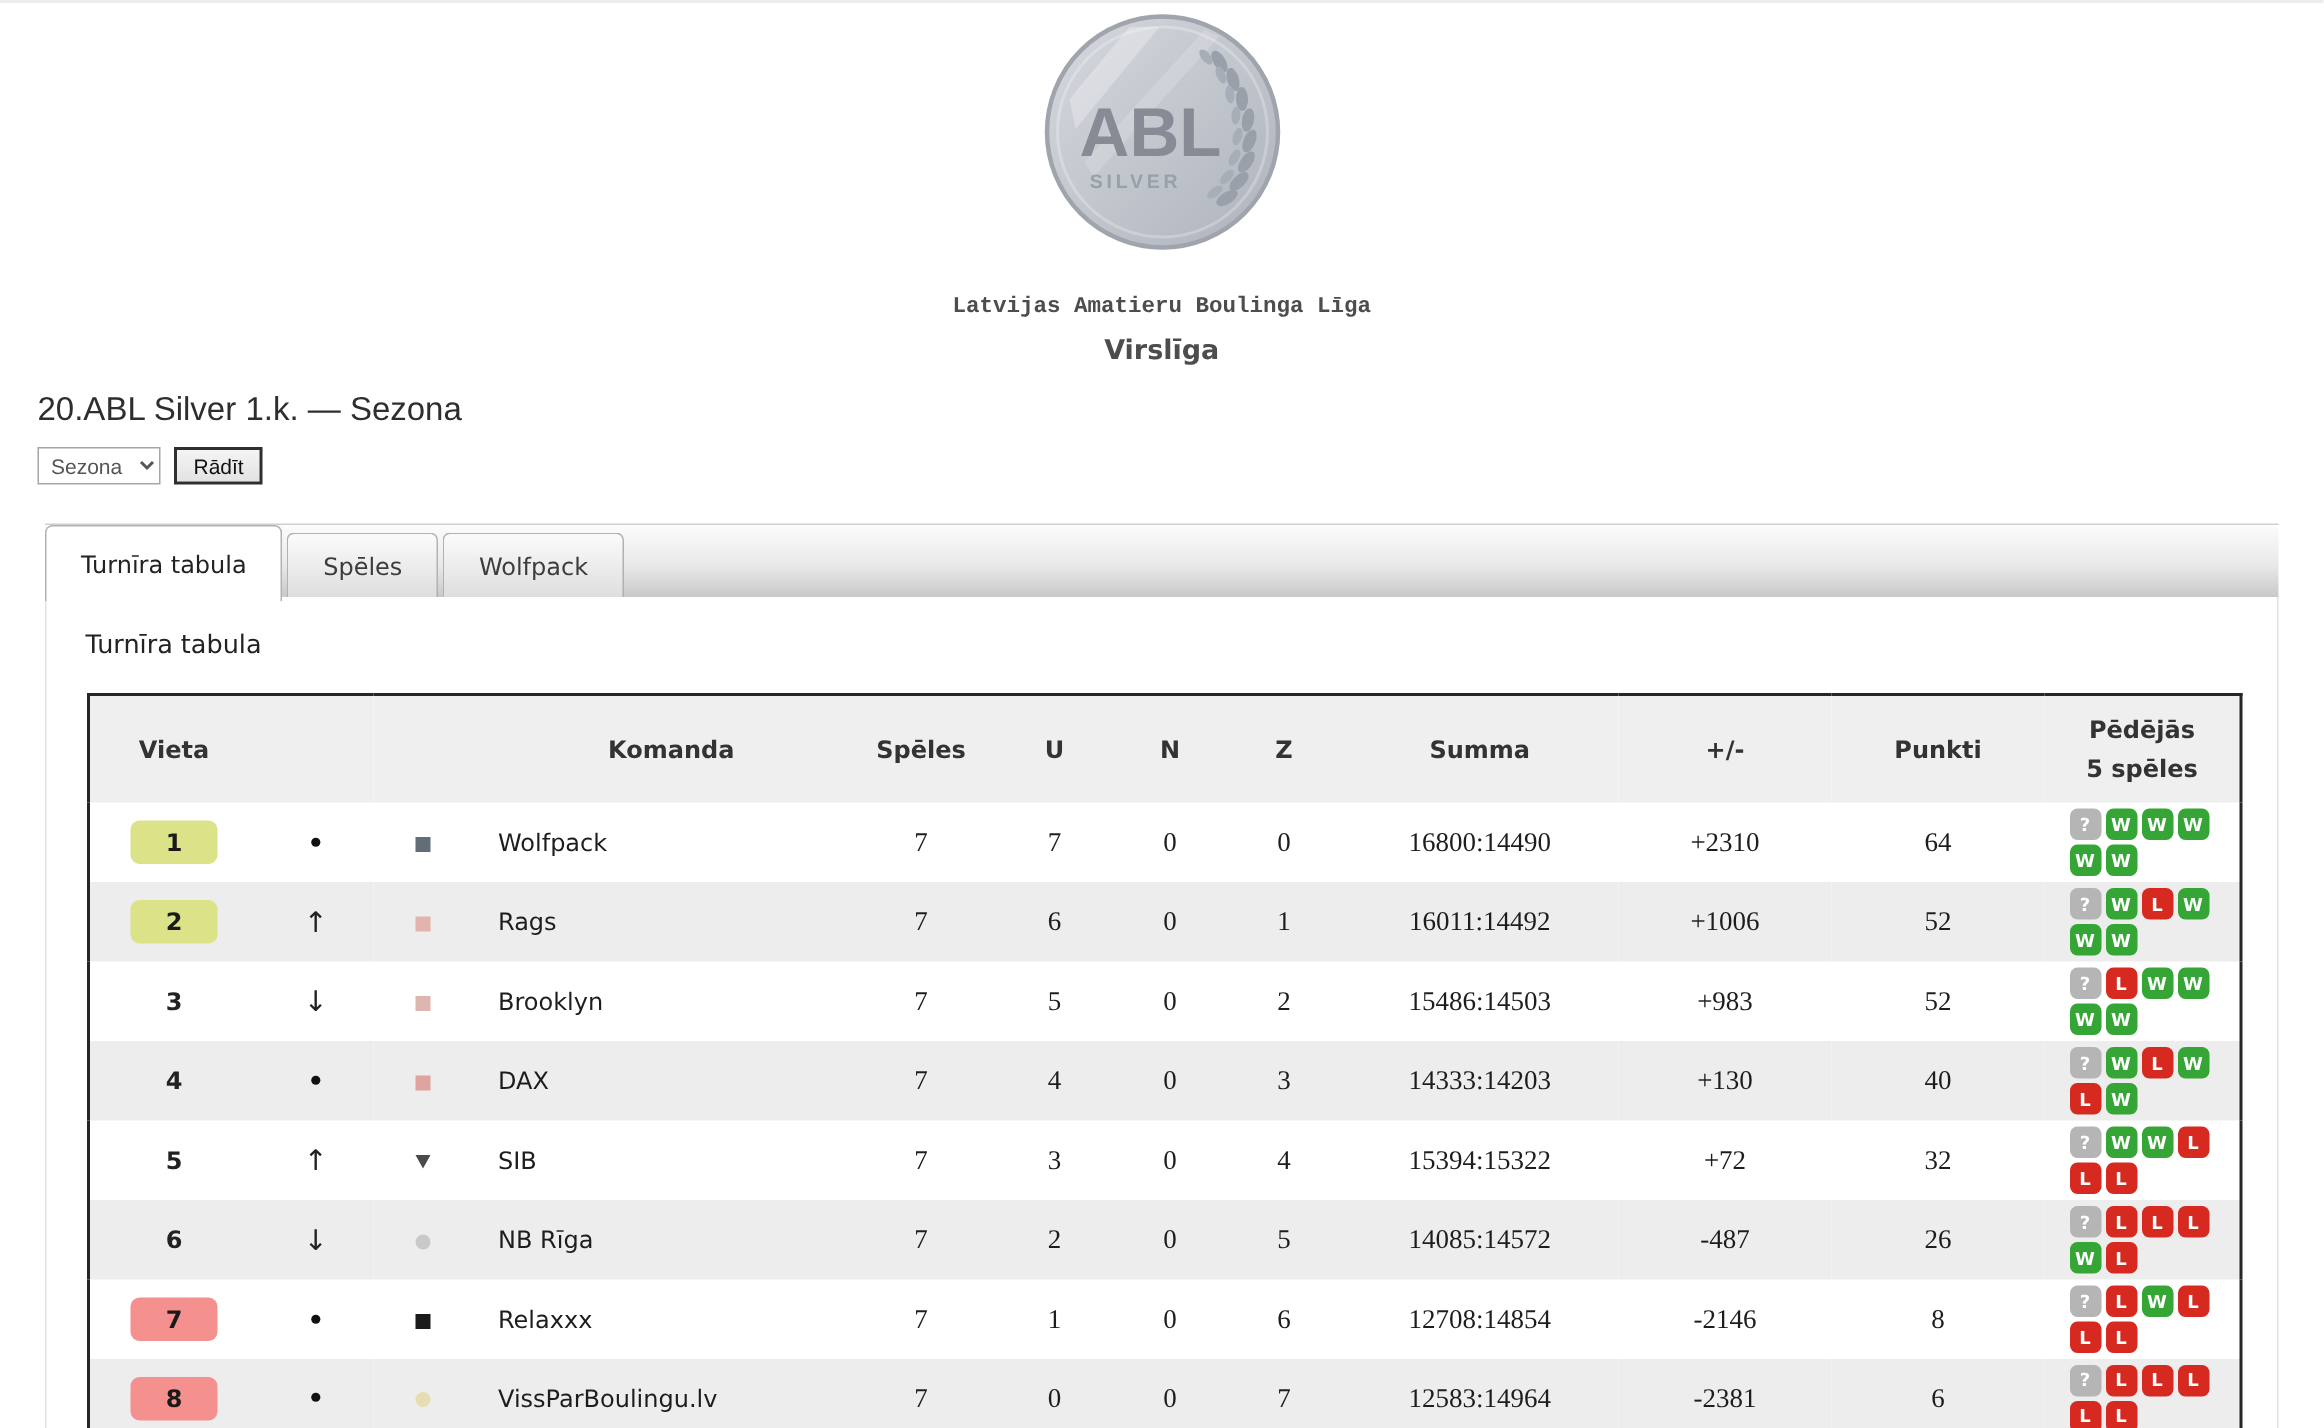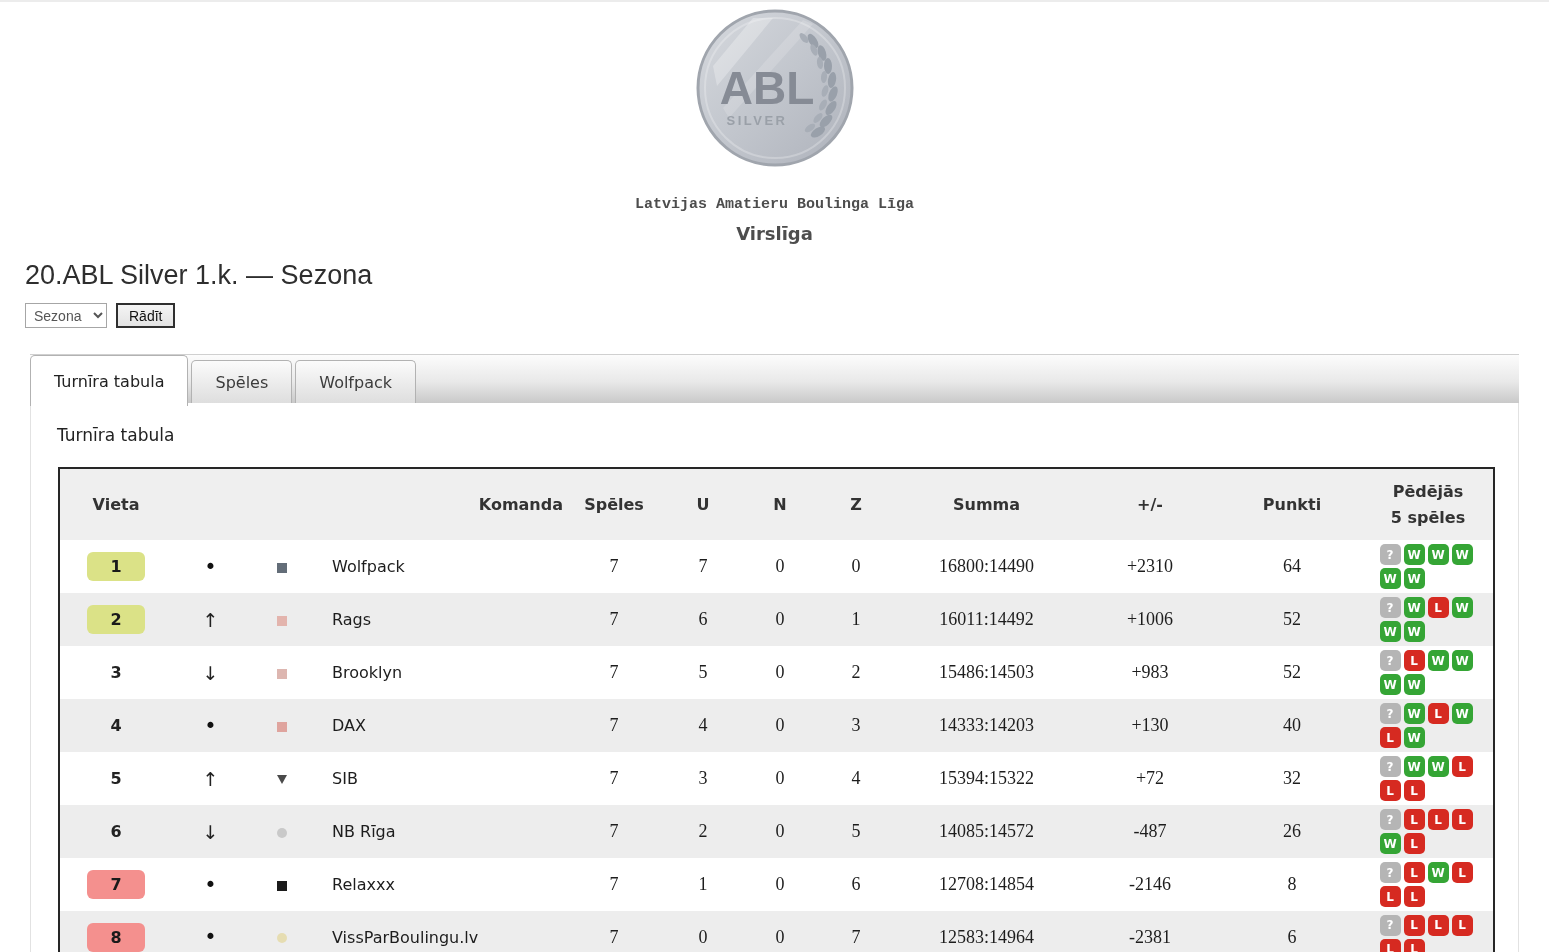--- a/index.html
+++ b/index.html
@@ -8,21 +8,21 @@
     width:1549px; height:952px; overflow:hidden;
     background:#fff; font-family:"DejaVu Sans", sans-serif; color:#222;
     border-top:2px solid #ececec;
   }
   
   .logo-wrap { text-align:center; padding-top:6px; }
   .league-name { text-align:center; font-weight:bold; font-size:15px; color:#4d4d4d; margin-top:24px;font-family:Liberation Mono, monospace; }
   .division    { text-align:center; font-weight:bold; font-size:18px; color:#4d4d4d; margin-top:10px; }
   h1.page-title {
     font-family:"Liberation Sans", sans-serif; font-weight:400;
-    font-size:27px; color:#2e2e2e; margin:16px 0 12px 25px;
+    font-size:22px; color:#2e2e2e; margin:16px 0 12px 25px;
   }
   .controls { margin-left:25px; display:flex; align-items:center; gap:9px; }
   .season-select {
     font-family:"Liberation Sans", sans-serif; font-size:14px; color:#555;
     border:1px solid #a6a6a6; background:#fff; padding:2px 4px; height:25px; width:82px;
   }
   .show-button {
     font-family:"Liberation Sans", sans-serif; font-size:14px; color:#111;
     border:2px solid #2f2f2f; background:linear-gradient(#f4f4f4,#e3e3e3);
     padding:1px 11px; height:25px; cursor:pointer;
@@ -52,21 +52,21 @@
   
   table.standings {
     border-collapse:collapse; table-layout:fixed;
     margin-left:27px; width:1435px;
     border:2px solid #262626;
   }
   thead th {
     background:#efefef; height:72px; font-size:16px; font-weight:bold; color:#333;
     text-align:center; vertical-align:middle; line-height:26px;
   }
-  th.col-komanda { text-align:right; padding-left:18px; }
+  th.col-komanda { text-align:center; padding-left:18px; }
   tbody td { height:53px; text-align:center; vertical-align:middle; font-size:16px; }
   tbody tr:nth-child(even) { background:#ededed; }
   td.cell-komanda { text-align:left; padding-left:18px; font-size:16px; color:#1d1d1d; }
   td.num { font-family:"Liberation Serif", serif; font-size:18px; color:#1d1d1d; }
   .rank-badge {
     display:inline-block; min-width:58px; padding:5px 0; border-radius:6px;
     font-weight:bold; font-size:16px; color:#1a1a1a; text-align:center;
   }
   .rank-plain { font-weight:bold; font-size:16px; }
   .badge-promotion { background:#dbe287; }

